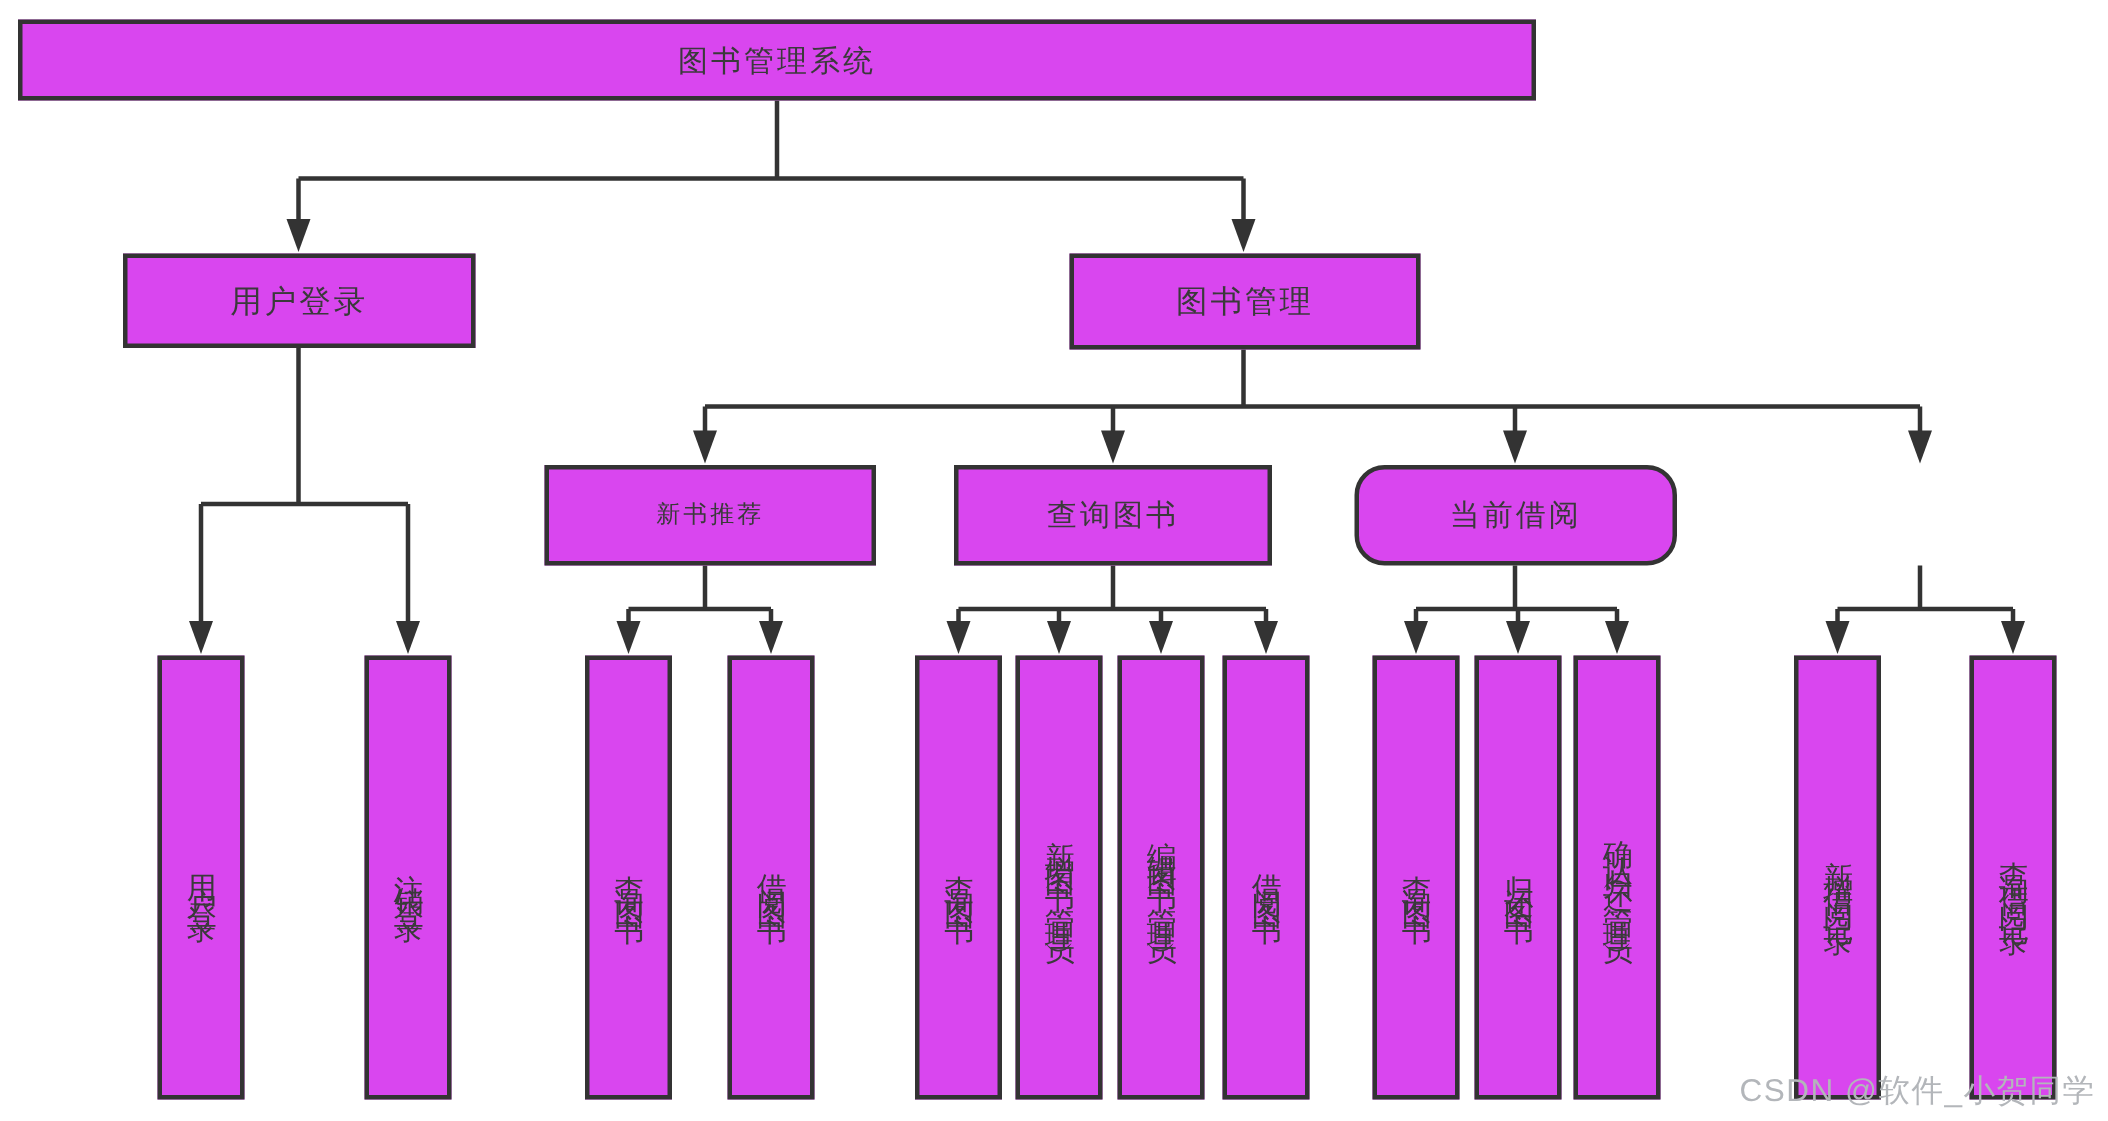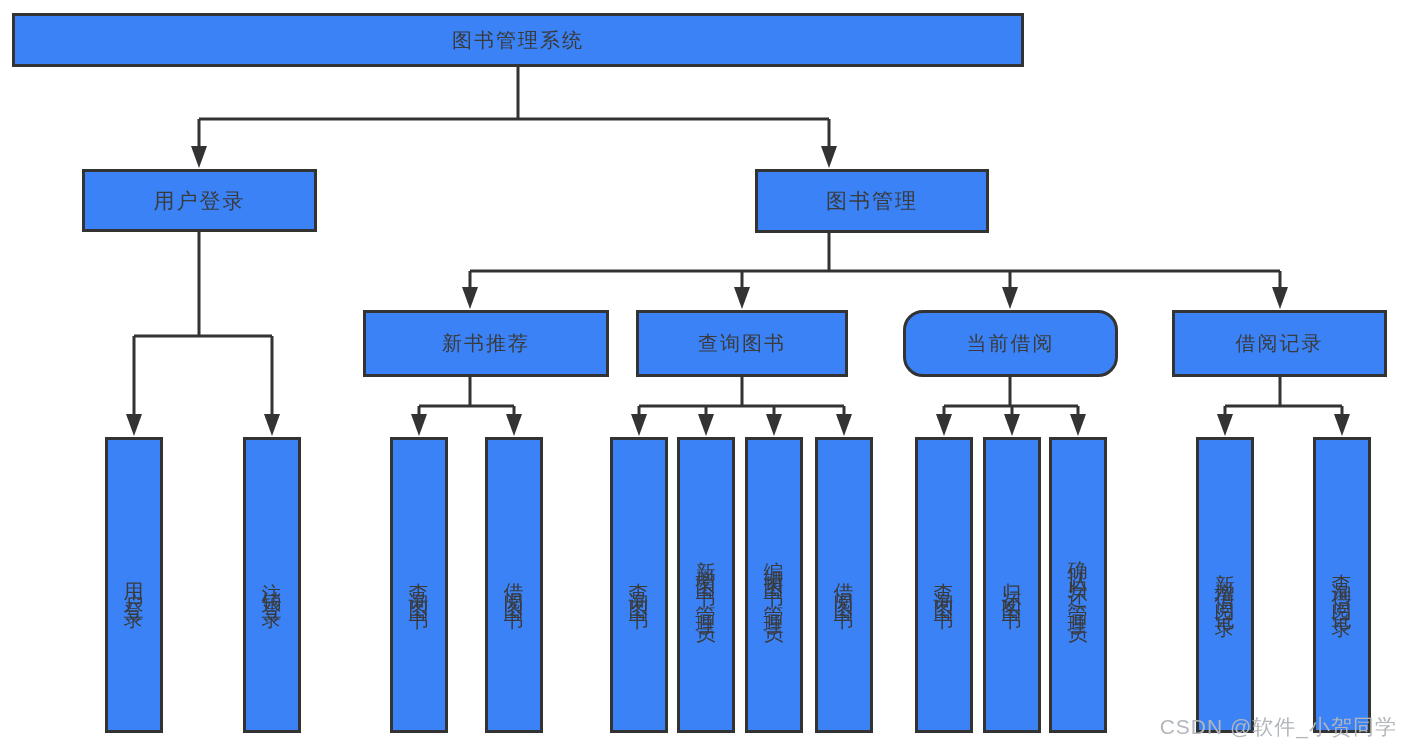--- a/index.html
+++ b/index.html
@@ -15,21 +15,21 @@
     height: 747px;
     background: var(--background);
     font-family: "Liberation Sans", sans-serif;
     overflow: hidden;
   }
   #connectors { position: absolute; left: 0; top: 0; }
   .box {
     position: absolute;
     box-sizing: border-box;
     border: 3px solid var(--line);
-    background: #3b82f6;
+    background: #d946ef;
     color: var(--text);
     display: flex;
     align-items: center;
     justify-content: center;
     text-align: center;
   }
   .h-box { font-size: 21px; letter-spacing: 2px; }
   .leaf {
     writing-mode: vertical-rl;
     text-orientation: mixed;
@@ -37,23 +37,23 @@
     letter-spacing: 9px;
     line-height: 1;
     top: 437px;
     width: 58px;
     height: 296px;
   }
   
   #b-root { left: 12px; top: 13px; width: 1012px; height: 54px; font-size: 20px; }
   
   #b-user-login { left: 82px;  top: 169px; width: 235px; height: 63px; }
-  #b-book-mgmt  { left: 713px; top: 169px; width: 234px; height: 64px; margin-left: 42px; }
+  #b-book-mgmt  { left: 713px; top: 169px; width: 234px; height: 64px; }
   
-  #b-new-book     { left: 363px;  top: 310px; width: 246px; height: 67px; font-size: 20px; }
+  #b-new-book     { left: 363px;  top: 310px; width: 221px; height: 67px; font-size: 16px; }
   #b-book-borrow  { left: 636px;  top: 310px; width: 212px; height: 67px; font-size: 20px; }
   #b-current      { left: 903px;  top: 310px; width: 215px; height: 67px; font-size: 20px; border-radius: 20px; }
   #b-record       { left: 1172px; top: 310px; width: 215px; height: 67px; font-size: 20px; }
   
   #l-user-login      { left: 105px; }
   #l-logout          { left: 243px; }
   #l-query-1         { left: 390px; }
   #l-borrow-1        { left: 485px; }
   #l-query-2         { left: 610px; }
   #l-add-book        { left: 677px; }
@@ -124,21 +124,20 @@
   </svg>
 
   <div class="box h-box" id="b-root">图书管理系统</div>
 
   <div class="box h-box" id="b-user-login">用户登录</div>
   <div class="box h-box" id="b-book-mgmt">图书管理</div>
 
   <div class="box h-box" id="b-new-book">新书推荐</div>
   <div class="box h-box" id="b-book-borrow">查询图书</div>
   <div class="box h-box" id="b-current">当前借阅</div>
-  <div class="box h-box" id="b-record">借阅记录</div>
 
   <div class="box leaf" id="l-user-login">用户登录</div>
   <div class="box leaf" id="l-logout">注销登录</div>
   <div class="box leaf" id="l-query-1">查询图书</div>
   <div class="box leaf" id="l-borrow-1">借阅图书</div>
   <div class="box leaf" id="l-query-2">查询图书</div>
   <div class="box leaf" id="l-add-book">新增图书（管理员）</div>
   <div class="box leaf" id="l-edit-book">编辑图书（管理员）</div>
   <div class="box leaf" id="l-borrow-2">借阅图书</div>
   <div class="box leaf" id="l-query-3">查询图书</div>

